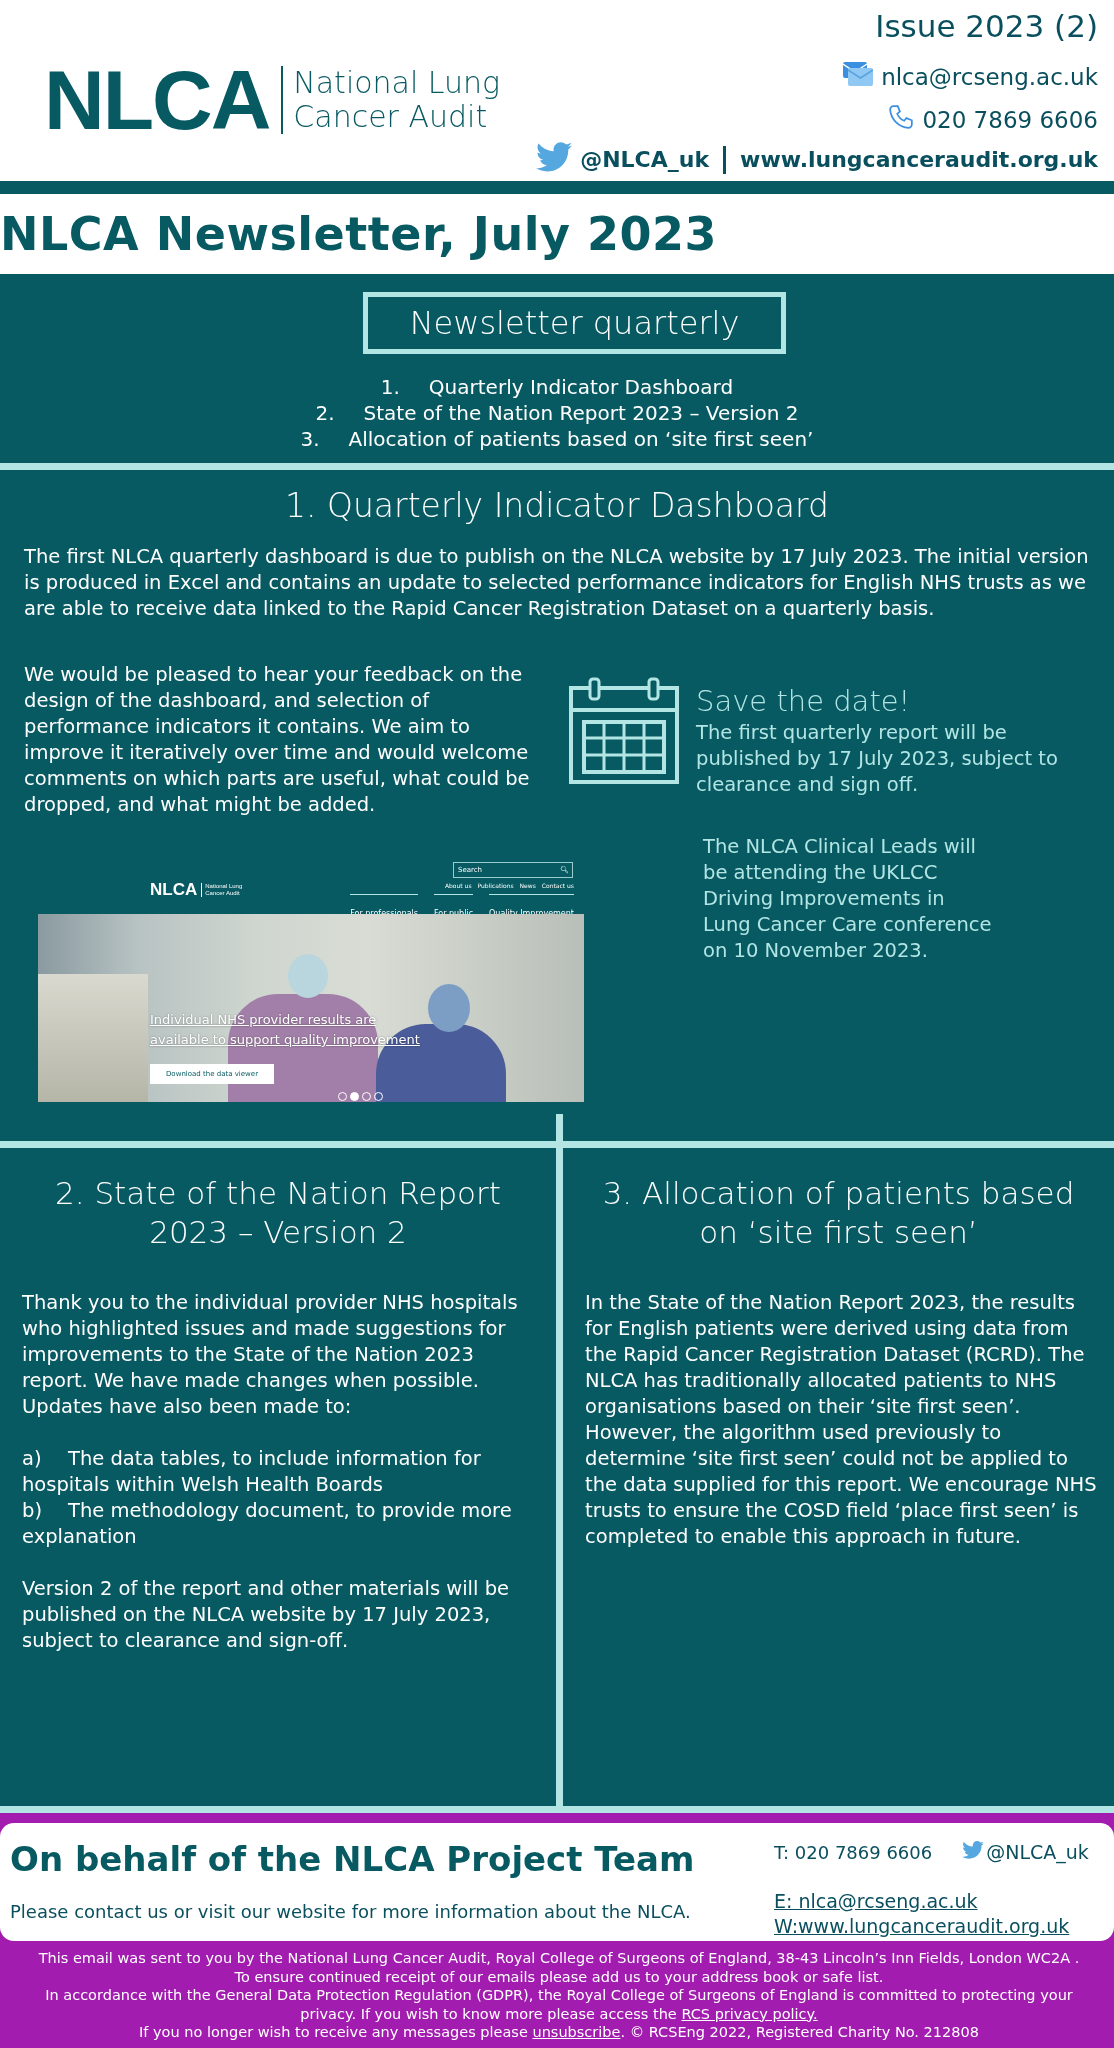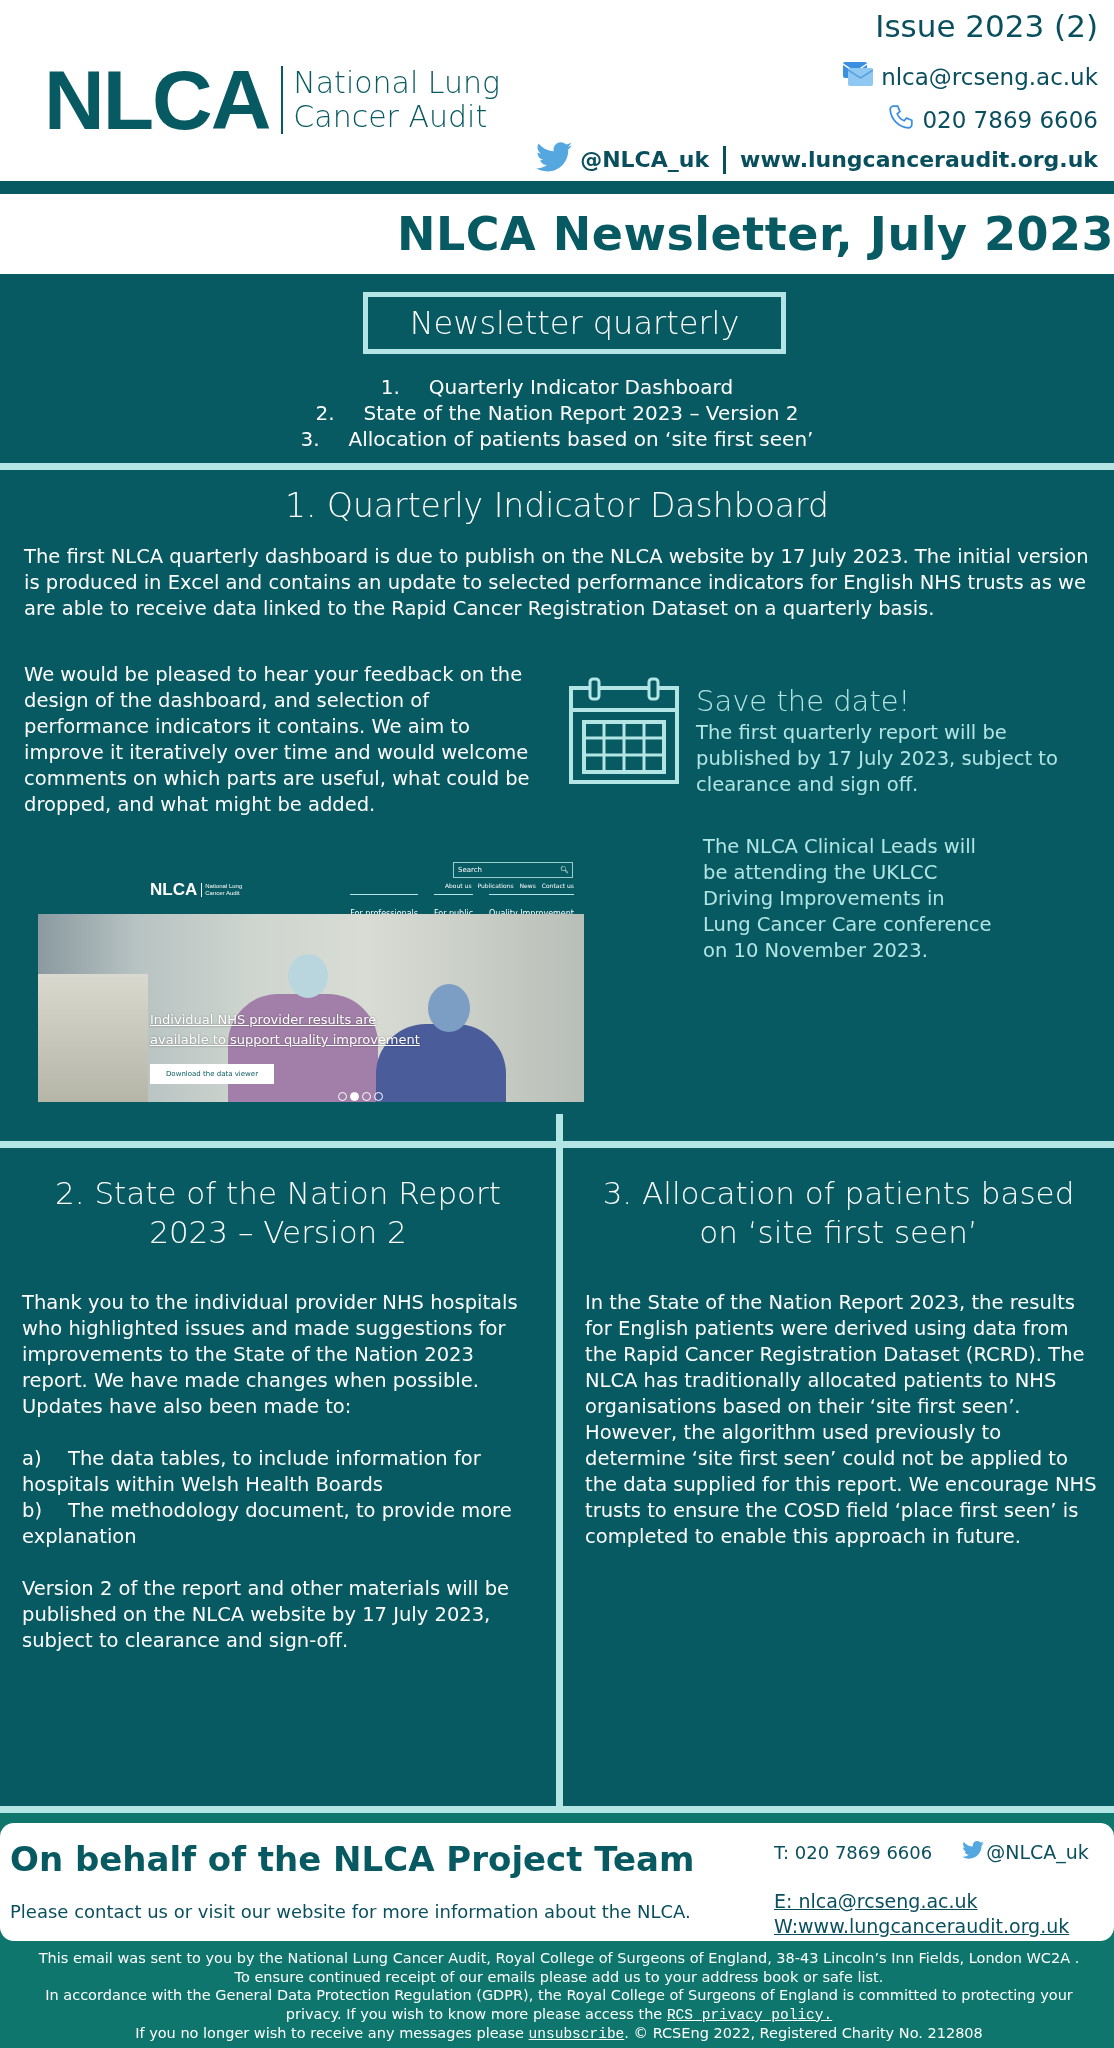--- a/index.html
+++ b/index.html
@@ -1,35 +1,35 @@
 <!DOCTYPE html>
 <html><head>
 <meta charset="utf-8">
 <style>
   * { box-sizing: border-box; margin: 0; padding: 0; }
   html, body { width: 1114px; height: 2048px; background: #ffffff; overflow: hidden; }
   body { font-family: "DejaVu Sans", sans-serif; color: #ffffff; position: relative; }
-  a { color: inherit; font-family: Liberation Mono, monospace; }
+  a { color: inherit; }
 
   
   .header { position: absolute; left: 0; top: 0; width: 1114px; height: 181px; background: #fff; }
   .logo { position: absolute; left: 44px; top: 58px; display: flex; align-items: center; }
   .logo-mark { font-family: "Liberation Sans", sans-serif; font-weight: 700; font-size: 84px; color: #085a62; letter-spacing: -2px; line-height: 1; }
   .logo-divider { width: 2px; height: 68px; background: #085a62; margin: 0 10px 0 12px; }
   .logo-sub { font-family: "DejaVu Sans", sans-serif; font-size: 30px; line-height: 34px; color: #085a62; font-weight: 300; }
   .issue { position: absolute; right: 16px; top: 8px; font-size: 31px; font-weight: 400; color: #0a4f5e; }
   .contact-line { position: absolute; right: 16px; font-size: 23px; color: #0a4f5e; display: flex; align-items: center; gap: 8px; }
   .c-email { top: 62px; }
   .c-phone { top: 104px; }
   .c-social { top: 142px; font-weight: 700; font-size: 22px; }
   .c-social .sep { width: 3px; height: 28px; background: #0a4f5e; margin: 0 6px; }
   .ico { display: inline-block; }
 
   .topbar { position: absolute; left: 0; top: 181px; width: 1114px; height: 13px; background: #085a62; }
-  .titlebar { position: absolute; left: 0; top: 194px; width: 1114px; height: 80px; background: #fff; text-align: right; }
+  .titlebar { position: absolute; left: 0; top: 194px; width: 1114px; height: 80px; background: #fff; text-align: left; }
   .titlebar h1 { font-size: 46px; font-weight: 700; color: #085a62; line-height: 80px; letter-spacing: 0.5px; }
 
   
   .highlights { position: absolute; left: 0; top: 274px; width: 1114px; height: 189px; background: #085a62; }
   .hl-box { position: absolute; left: 363px; top: 18px; width: 423px; height: 62px; border: 5px solid #b2e5e4; text-align: center; font-size: 32px; line-height: 52px; font-weight: 300; }
   .hl-list { position: absolute; left: 0; top: 100px; width: 1114px; text-align: center; font-size: 20px; line-height: 26px; }
   .hl-list .num { display: inline-block; width: 48px; text-align: left; }
 
   .rule-h { position: absolute; left: 0; width: 1114px; height: 7px; background: #b2e5e4; }
 
@@ -72,21 +72,21 @@
   
   .sec2 { position: absolute; left: 0; top: 1148px; width: 556px; height: 665px; background: #085a62; }
   .sec3 { position: absolute; left: 563px; top: 1148px; width: 551px; height: 665px; background: #085a62; }
   .sec2 .sec-title, .sec3 .sec-title { position: absolute; top: 26px; left: 0; width: 100%; font-size: 31px; line-height: 39px; }
   .body2 { position: absolute; left: 22px; top: 142px; width: 520px; font-size: 19.5px; line-height: 26px; }
   .body3 { position: absolute; left: 22px; top: 142px; width: 520px; font-size: 19.5px; line-height: 26px; }
   .gap { height: 26px; }
   .li-tab { display: inline-block; width: 46px; }
 
   
-  .footer-wrap { position: absolute; left: 0; top: 1813px; width: 1114px; height: 235px; background: #0f766e; }
+  .footer-wrap { position: absolute; left: 0; top: 1813px; width: 1114px; height: 235px; background: #a21caf; }
   .card { position: absolute; left: 0; top: 10px; width: 1114px; height: 118px; background: #fff; border-radius: 14px; color: #085a62; }
   .card h2 { position: absolute; left: 10px; top: 16px; font-size: 34px; font-weight: 700; }
   .card .cta { position: absolute; left: 10px; top: 78px; font-size: 18px; color: #0a4f5e; }
   .card .tline { position: absolute; left: 774px; top: 18px; font-size: 18px; color: #0a4f5e; display: flex; align-items: center; gap: 20px; }
   .card .tline .tw { margin-left: 10px; display: flex; align-items: center; gap: 2px; font-size: 19px; }
   .card .eline { position: absolute; left: 774px; top: 66px; font-size: 19px; line-height: 25px; color: #0a4f5e; text-decoration: underline; }
   .legal { position: absolute; left: 2px; top: 136px; width: 1114px; text-align: center; font-size: 14.5px; line-height: 18.5px; color: #fff; }
   .legal a { text-decoration: underline; }
 </style>
 </head>

